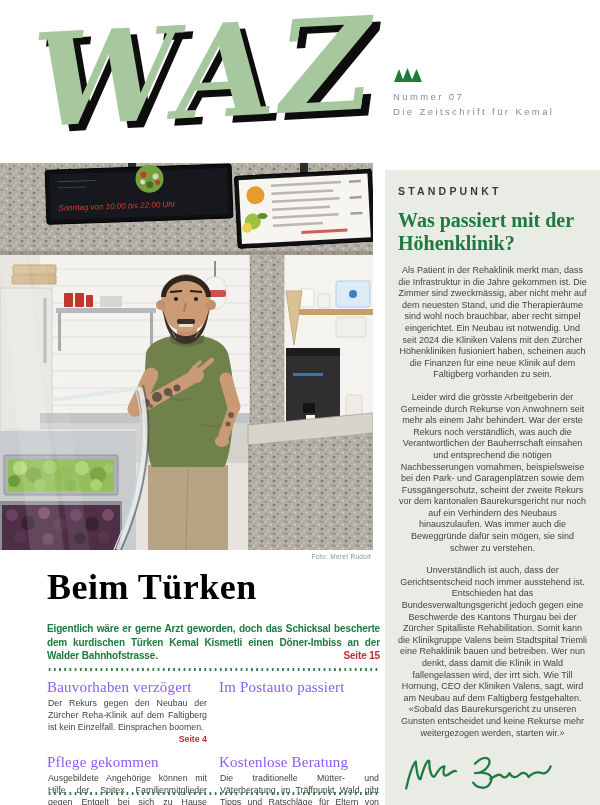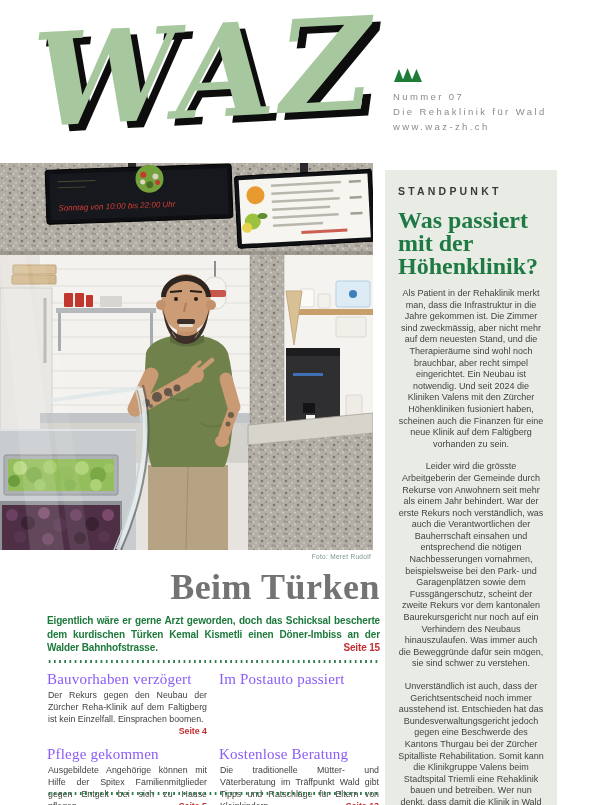--- a/index.html
+++ b/index.html
@@ -25,22 +25,22 @@
   
   .photo{position:absolute;left:0;top:163px;width:373px;height:387px;}
   .photo svg{display:block;}
   .photo-credit{
     position:absolute;left:0;top:553px;width:371px;text-align:right;
     font-size:6.5px;letter-spacing:.3px;color:#7c968b;
   }
   
   .left-section{position:absolute;left:47px;top:568px;width:333px;}
   .main-headline{
-    margin:0 0 8px 0;font-family:"Liberation Serif",serif;font-weight:bold;
-    font-size:36px;line-height:38px;letter-spacing:.5px;color:#737373;text-align:right;
+    margin:0 0 16px 0;font-family:"Liberation Serif",serif;font-weight:bold;
+    font-size:36px;line-height:38px;letter-spacing:.5px;color:#000000;
   }
   .lede{
     margin:8px 0 5px 0;font-weight:bold;font-size:10px;line-height:13.5px;
     letter-spacing:-.15px;color:#1d7a3c;text-align:justify;
   }
   .seite{color:#c22f33;font-weight:bold;float:right;}
   .dots{
     height:3px;margin:4px 0 8px 0;
     background-image:radial-gradient(circle,#2f7c4a 1.1px,transparent 1.3px);
     background-size:5.2px 3px;background-position:0 50%;background-repeat:repeat-x;
@@ -51,52 +51,51 @@
   }
   .teaser h3{
     margin:0 0 2px 0;font-family:"Liberation Serif",serif;font-weight:normal;
     font-size:15px;line-height:16px;letter-spacing:.2px;color:#8b5cf6;
   }
   .teaser p{
     margin:1px;font-size:8.8px;line-height:12px;color:#41413e;text-align:justify;
   }
   
   .standpunkt{
-    position:absolute;left:385px;top:170px;width:172px;height:635px;
+    position:absolute;left:385px;top:170px;width:215px;height:635px;
     background:#e8ece5;box-sizing:border-box;padding:15px 13px 0 13px;
     overflow:hidden;
   }
   .kicker{
     font-size:10.5px;font-weight:bold;letter-spacing:3.2px;color:#3b3b38;
     margin:0 0 12px 0;
   }
   .sp-headline{
     margin:0 0 10px 0;font-family:"Liberation Serif",serif;font-weight:bold;
-    font-size:24px;line-height:23px;color:#1e7a42;
+    font-size:20px;line-height:23px;color:#1e7a42;
   }
   .standpunkt p.body{
     margin:0 0 11px 0;font-size:9px;line-height:11.6px;color:#45453f;text-align:center;
   }
   .signature{margin:4px 0 0 0;}
   .author-name{font-size:9.5px;color:#6e6e68;margin-top:2px;}
 </style>
 </head>
 <body>
 
 <div class="logo">WAZ</div>
 
 <div class="issue-block">
   <svg class="trees" width="28" height="14" viewBox="0 0 28 14">
     <polygon points="0,14 5,1 10,14" fill="#1e7c39"></polygon>
     <polygon points="8,14 13.5,0 19,14" fill="#1e7c39"></polygon>
     <polygon points="17,14 22.5,1 28,14" fill="#1e7c39"></polygon>
   </svg>
   <div class="issue-line">Nummer 07</div>
-  <div class="issue-line">Die Rehaklinik für Wald</div>
-  <div class="issue-line">www.waz-zh.ch</div>
+  <div class="issue-line">Die Zeitschrift für Kemal</div>
 </div>
 
 <div class="photo">
   <svg width="373" height="387" viewBox="0 0 373 387">
     <defs>
       <pattern id="gr" width="12" height="12" patternUnits="userSpaceOnUse">
         <rect width="12" height="12" fill="#b3afa6"></rect>
         <circle cx="2" cy="3" r="1.1" fill="#8f8b81"></circle>
         <circle cx="7" cy="1.5" r="0.9" fill="#d9d5cb"></circle>
         <circle cx="10" cy="6" r="1.3" fill="#7c786e"></circle>

